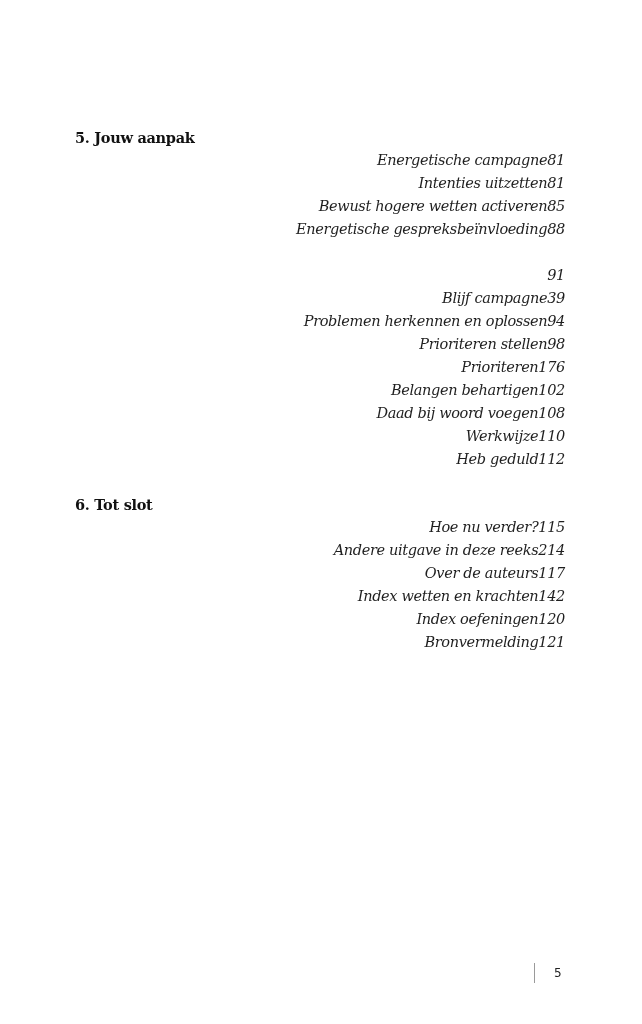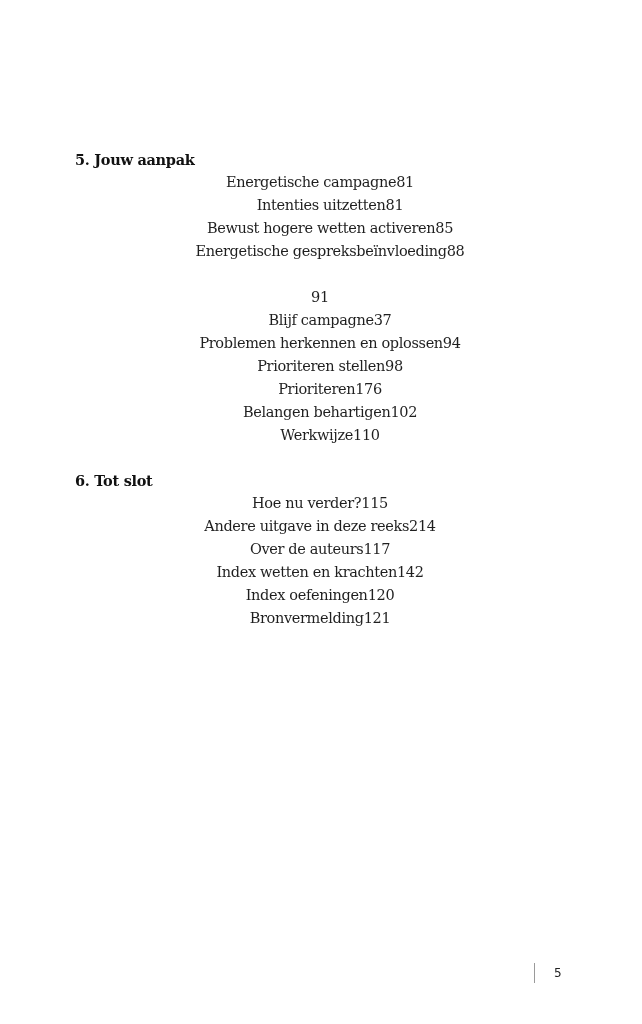--- a/index.html
+++ b/index.html
@@ -1,28 +1,28 @@
 <!DOCTYPE html>
 <html><head>
   <meta charset="utf-8">
   <style>
     html, body { margin: 0; padding: 0; }
     body {
       width: 642px; height: 1024px; background: #ffffff; position: relative;
       font-family: "DejaVu Serif", "Liberation Serif", serif; color: #1f1f1f;
       overflow: hidden;
     }
-    .toc { position: absolute; left: 75px; top: 148px; width: 490px; }
+    .toc { position: absolute; left: 75px; top: 126px; width: 490px; }
     .heading {
       font-family: "DejaVu Serif", serif; font-weight: bold; font-size: 14.5px;
       line-height: 23px; height: 23px; letter-spacing: -0.3px; color: #111;
     }
     .row {
-      display: flex; justify-content: center; align-items: baseline;
-      font-size: 14.5px; line-height: 23px; height: 23px; letter-spacing: -0.35px;
+      display: flex; justify-content: flex-end; align-items: baseline;
+      font-size: 14.5px; line-height: 23px; height: 23px; letter-spacing: -0.35px; font-style: italic;
     }
     .row.sub .label { padding-left: 20px; }
     .row .page { text-align: right; }
     .gap { height: 23px; }
     .section-gap { height: 22px; }
     .footer {
       position: absolute; left: 534px; top: 963px; height: 20px; display: flex; align-items: center;
     }
     .footer .rule { width: 1px; height: 20px; background: #9a9a9a; }
     .footer .num {
@@ -52,41 +52,49 @@
     <span class="page">88</span>
   </div>
 
   <div class="gap"></div>
 
   <div class="row">
     <span class="page">91</span>
   </div>
   <div class="row sub">
     <span class="label">Blijf campagne</span>
-    <span class="page">37</span>
+    <span class="page">39</span>
   </div>
   <div class="row sub">
     <span class="label">Problemen herkennen en oplossen</span>
     <span class="page">94</span>
   </div>
   <div class="row sub">
     <span class="label">Prioriteren stellen</span>
     <span class="page">98</span>
   </div>
   <div class="row sub">
     <span class="label">Prioriteren</span>
     <span class="page">176</span>
   </div>
   <div class="row sub">
     <span class="label">Belangen behartigen</span>
     <span class="page">102</span>
   </div>
   <div class="row sub">
+    <span class="label">Daad bij woord voegen</span>
+    <span class="page">108</span>
+  </div>
+  <div class="row sub">
     <span class="label">Werkwijze</span>
     <span class="page">110</span>
+  </div>
+  <div class="row sub">
+    <span class="label">Heb geduld</span>
+    <span class="page">112</span>
   </div>
 
   <div class="section-gap"></div>
 
   <div class="heading">6. Tot slot</div>
 
   <div class="row">
     <span class="label">Hoe nu verder?</span>
     <span class="page">115</span>
   </div>

